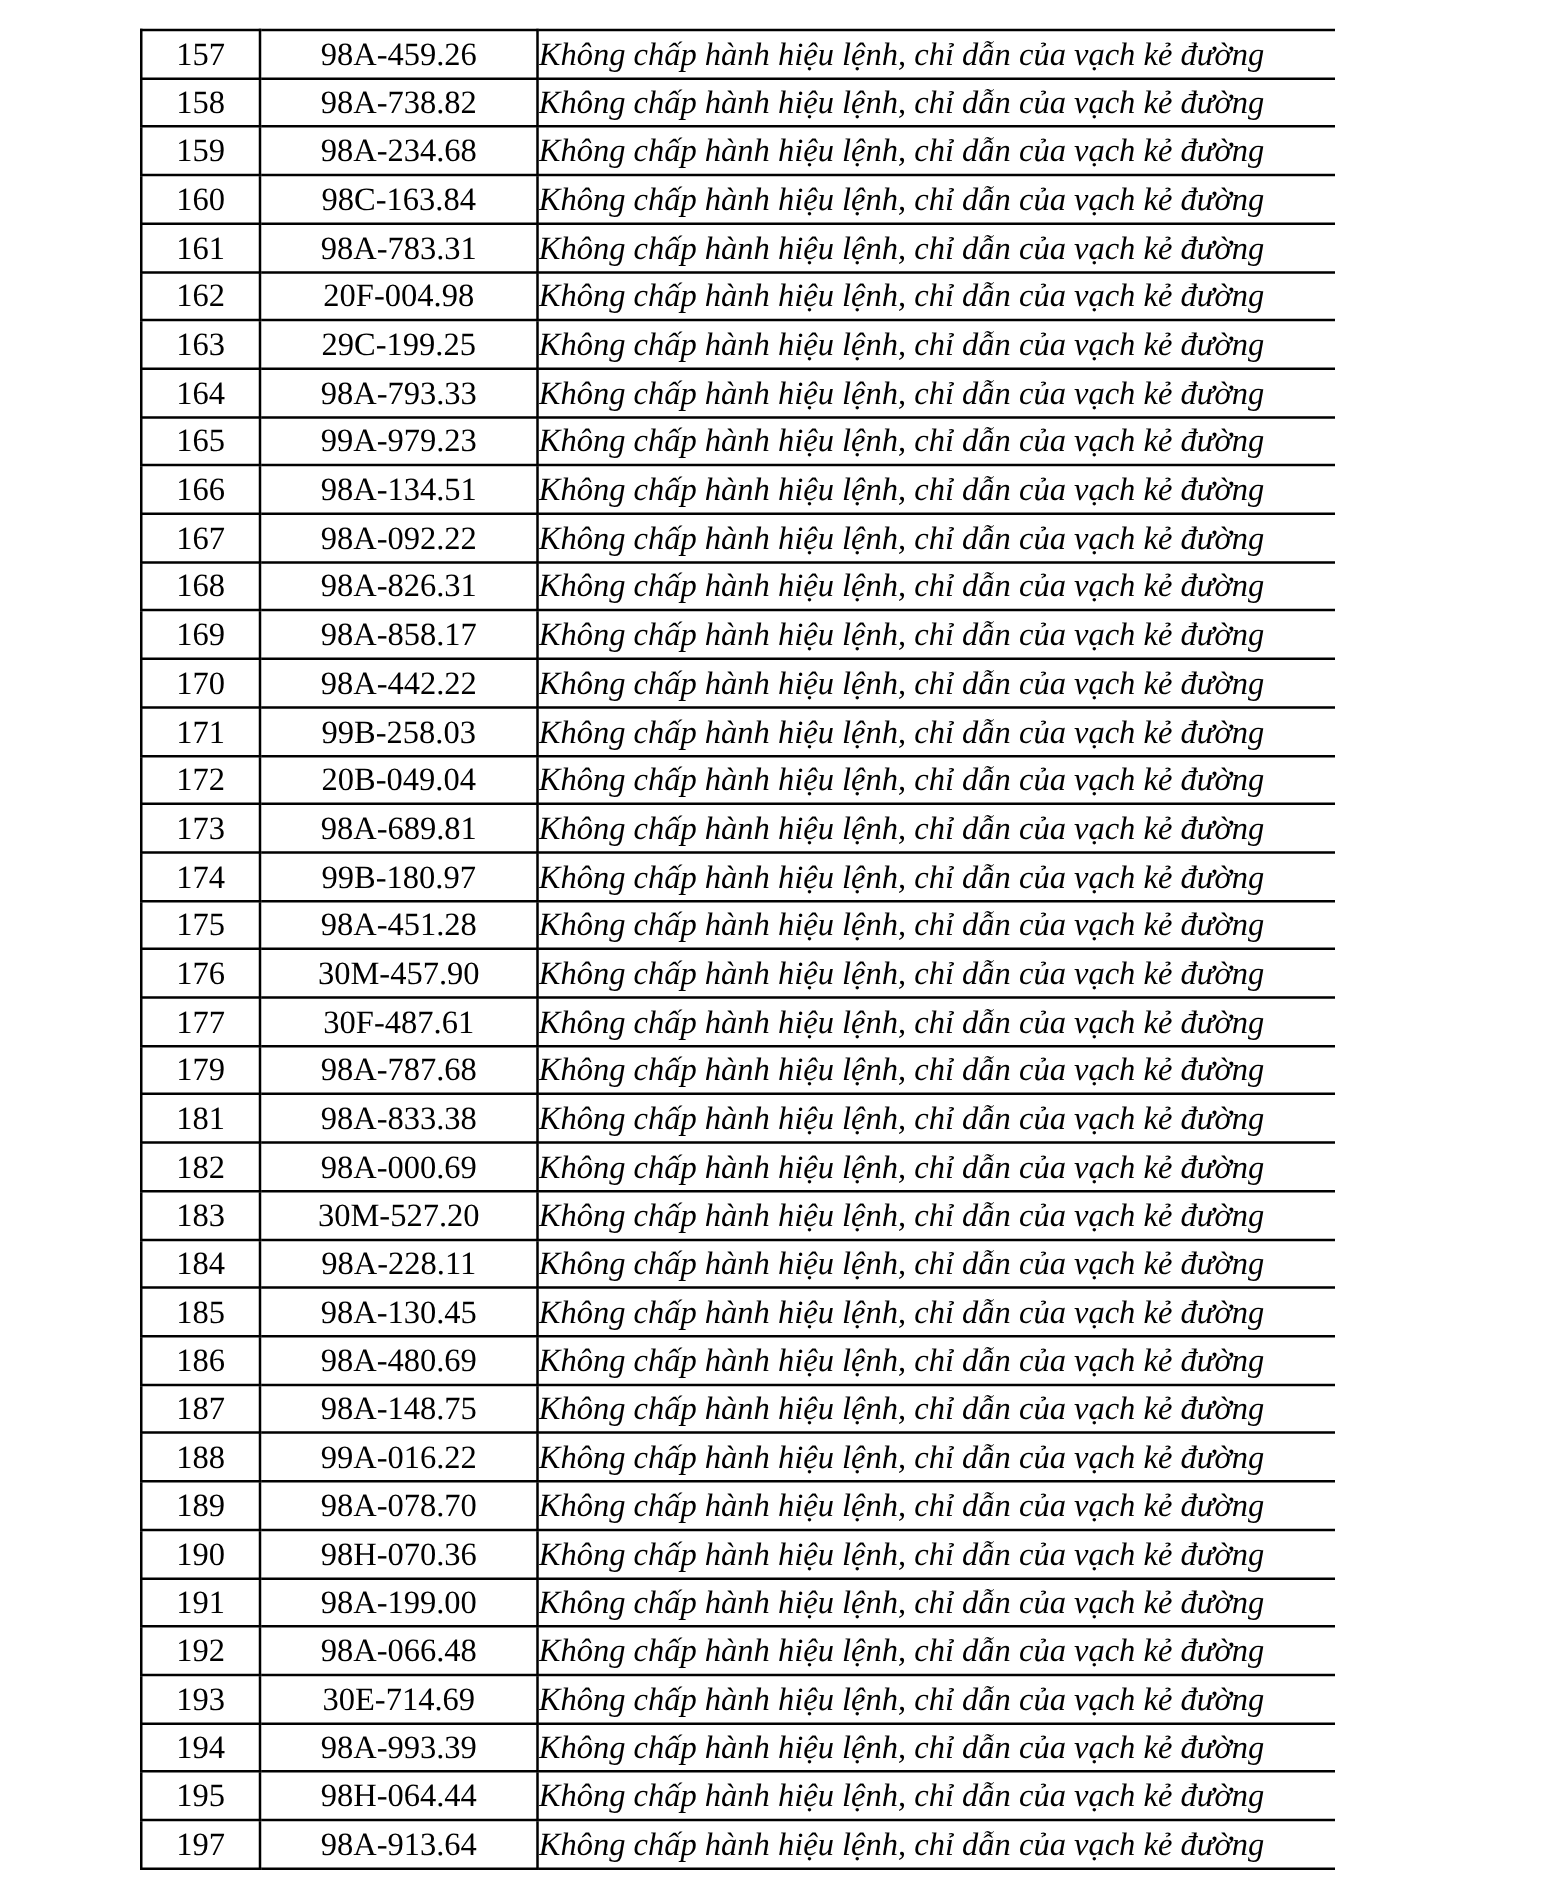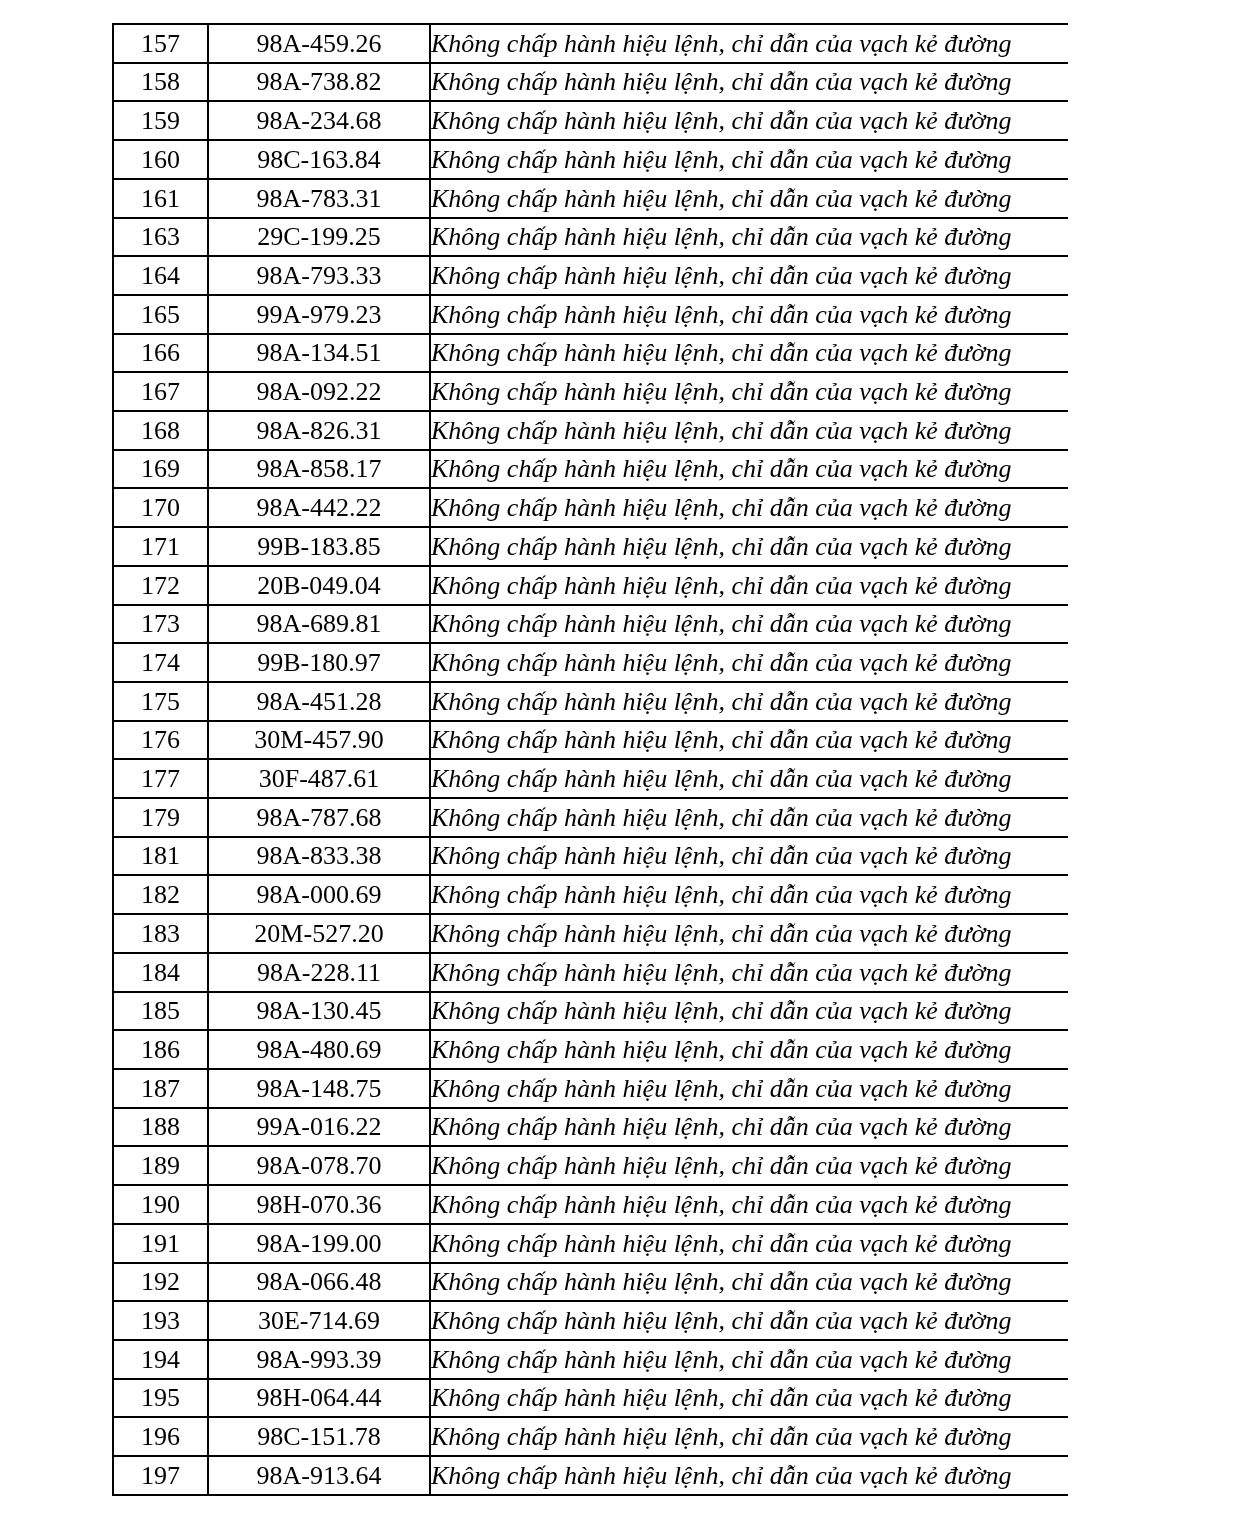--- a/index.html
+++ b/index.html
@@ -77,20 +77,25 @@
           <td class="td-no">160</td>
           <td class="td-plate">98C-163.84</td>
           <td class="td-violation">Không chấp hành hiệu lệnh, chỉ dẫn của vạch kẻ đường</td>
         </tr>
         <tr>
           <td class="td-no">161</td>
           <td class="td-plate">98A-783.31</td>
           <td class="td-violation">Không chấp hành hiệu lệnh, chỉ dẫn của vạch kẻ đường</td>
         </tr>
         <tr>
+          <td class="td-no">162</td>
+          <td class="td-plate">20F-004.98</td>
+          <td class="td-violation">Không chấp hành hiệu lệnh, chỉ dẫn của vạch kẻ đường</td>
+        </tr>
+        <tr>
           <td class="td-no">163</td>
           <td class="td-plate">29C-199.25</td>
           <td class="td-violation">Không chấp hành hiệu lệnh, chỉ dẫn của vạch kẻ đường</td>
         </tr>
         <tr>
           <td class="td-no">164</td>
           <td class="td-plate">98A-793.33</td>
           <td class="td-violation">Không chấp hành hiệu lệnh, chỉ dẫn của vạch kẻ đường</td>
         </tr>
         <tr>
@@ -118,21 +123,21 @@
           <td class="td-plate">98A-858.17</td>
           <td class="td-violation">Không chấp hành hiệu lệnh, chỉ dẫn của vạch kẻ đường</td>
         </tr>
         <tr>
           <td class="td-no">170</td>
           <td class="td-plate">98A-442.22</td>
           <td class="td-violation">Không chấp hành hiệu lệnh, chỉ dẫn của vạch kẻ đường</td>
         </tr>
         <tr>
           <td class="td-no">171</td>
-          <td class="td-plate">99B-183.85</td>
+          <td class="td-plate">99B-258.03</td>
           <td class="td-violation">Không chấp hành hiệu lệnh, chỉ dẫn của vạch kẻ đường</td>
         </tr>
         <tr>
           <td class="td-no">172</td>
           <td class="td-plate">20B-049.04</td>
           <td class="td-violation">Không chấp hành hiệu lệnh, chỉ dẫn của vạch kẻ đường</td>
         </tr>
         <tr>
           <td class="td-no">173</td>
           <td class="td-plate">98A-689.81</td>
@@ -168,21 +173,21 @@
           <td class="td-plate">98A-833.38</td>
           <td class="td-violation">Không chấp hành hiệu lệnh, chỉ dẫn của vạch kẻ đường</td>
         </tr>
         <tr>
           <td class="td-no">182</td>
           <td class="td-plate">98A-000.69</td>
           <td class="td-violation">Không chấp hành hiệu lệnh, chỉ dẫn của vạch kẻ đường</td>
         </tr>
         <tr>
           <td class="td-no">183</td>
-          <td class="td-plate">20M-527.20</td>
+          <td class="td-plate">30M-527.20</td>
           <td class="td-violation">Không chấp hành hiệu lệnh, chỉ dẫn của vạch kẻ đường</td>
         </tr>
         <tr>
           <td class="td-no">184</td>
           <td class="td-plate">98A-228.11</td>
           <td class="td-violation">Không chấp hành hiệu lệnh, chỉ dẫn của vạch kẻ đường</td>
         </tr>
         <tr>
           <td class="td-no">185</td>
           <td class="td-plate">98A-130.45</td>
@@ -229,25 +234,20 @@
           <td class="td-violation">Không chấp hành hiệu lệnh, chỉ dẫn của vạch kẻ đường</td>
         </tr>
         <tr>
           <td class="td-no">194</td>
           <td class="td-plate">98A-993.39</td>
           <td class="td-violation">Không chấp hành hiệu lệnh, chỉ dẫn của vạch kẻ đường</td>
         </tr>
         <tr>
           <td class="td-no">195</td>
           <td class="td-plate">98H-064.44</td>
-          <td class="td-violation">Không chấp hành hiệu lệnh, chỉ dẫn của vạch kẻ đường</td>
-        </tr>
-        <tr>
-          <td class="td-no">196</td>
-          <td class="td-plate">98C-151.78</td>
           <td class="td-violation">Không chấp hành hiệu lệnh, chỉ dẫn của vạch kẻ đường</td>
         </tr>
         <tr>
           <td class="td-no">197</td>
           <td class="td-plate">98A-913.64</td>
           <td class="td-violation">Không chấp hành hiệu lệnh, chỉ dẫn của vạch kẻ đường</td>
         </tr>
       </tbody>
   </table>
 </div>

